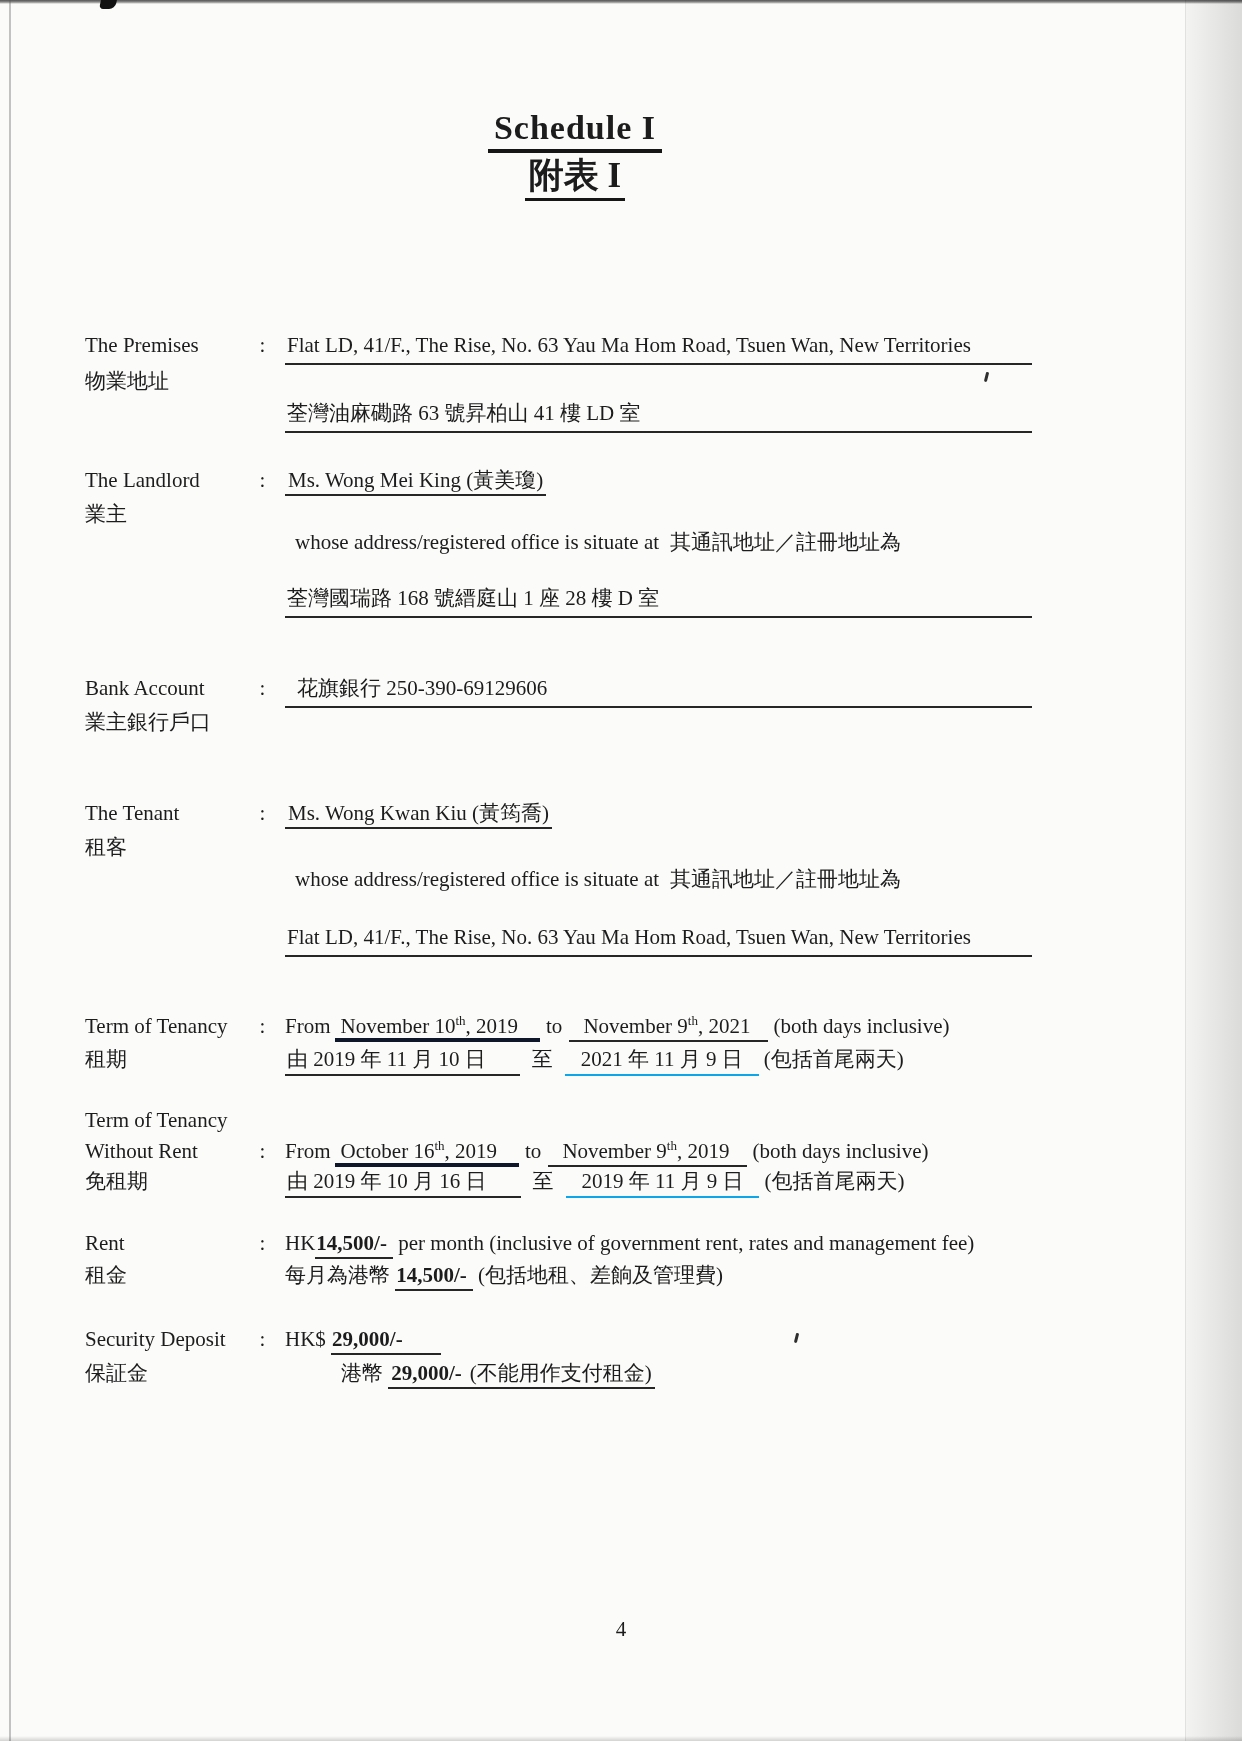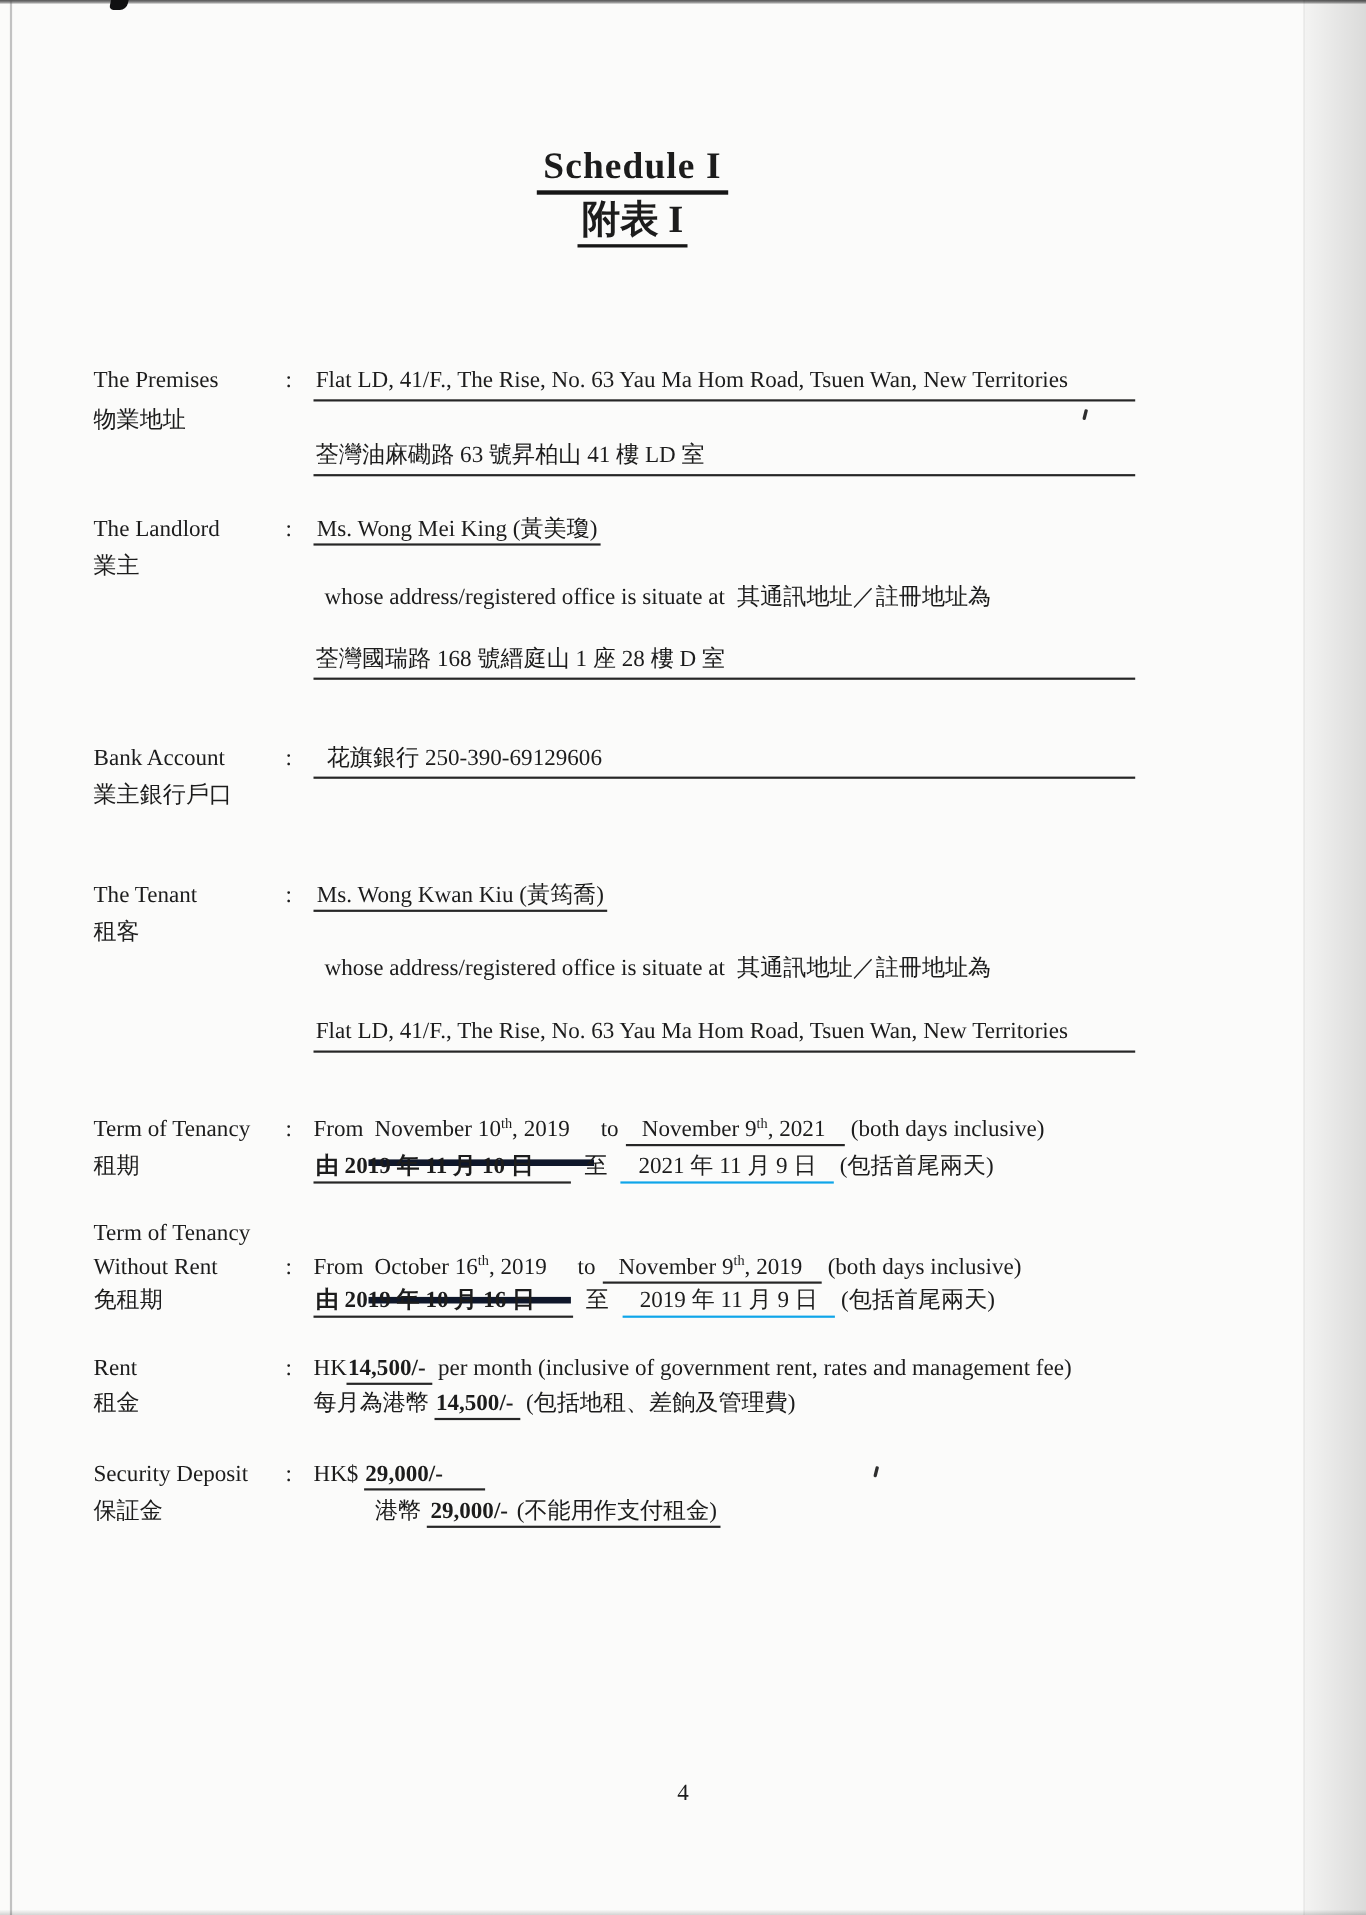--- a/index.html
+++ b/index.html
@@ -25,41 +25,41 @@
   .edge-right { position:absolute; top:0; bottom:0; right:0; width:56px;
     background:linear-gradient(to right,rgba(0,0,0,.03),rgba(0,0,0,.13)); }
   .edge-right-line { position:absolute; top:0; bottom:0; right:56px; width:1px;
     background:rgba(0,0,0,.10); }
   .edge-bottom { position:absolute; left:0; right:0; bottom:0; height:5px;
     background:linear-gradient(to top,rgba(0,0,0,.16),rgba(0,0,0,0)); }
   .scan-mark { position:absolute; background:#2e2e2e; width:3px; height:10px;
     border-radius:2px 2px 3px 3px; transform:rotate(14deg); }
 
   
-  .title-block { position:absolute; top:132px; left:0; width:1150px; text-align:center; }
+  .title-block { position:absolute; top:108px; left:0; width:1150px; text-align:center; }
   .title-en { display:inline-block; font-weight:bold; font-size:34px; line-height:40px;
     border-bottom:4px solid #161616; padding:0 6px 1px 6px; letter-spacing:1px; }
   .title-zh { display:inline-block; font-weight:bold; font-size:35px; line-height:40px;
     border-bottom:3px solid #161616; padding:0 4px 2px 4px; margin-top:3px; }
 
   
   .sec { position:absolute; left:85px; width:947px; }
   .line { position:absolute; left:0; right:0; display:flex; align-items:baseline; white-space:nowrap; }
   .line.indent { left:200px; right:0; }
   .line.indent2 { left:210px; right:0; }
   .c-lbl { width:155px; flex:none; }
   .c-col { width:45px; flex:none; text-align:center; }
   .c-val { flex:1 1 auto; min-width:0; }
 
   .fill { border-bottom:2px solid #262626; padding:0 0 3px 2px; }
   .fill.pad { padding-left:12px; }
   .u { border-bottom:2px solid #262626; padding:0 3px 2px 3px; }
-  .u-date1 { border-bottom:6px solid #0f172a; padding:0 22px 16px 6px; margin:0 6px 0 4px; }
+  .u-date1 { border-bottom:4px solid #0f172a; padding:0 22px 0 6px; margin:0 6px 0 4px; }
   .u-date2 { border-bottom:2px solid #262626; padding:0 18px 2px 14px; margin:0 5px 0 7px; }
-  .u-zh1 { border-bottom:2px solid #262626; padding:0 34px 3px 2px; margin-right:12px;font-weight:bold; }
+  .u-zh1 { border-bottom:2px solid #262626; padding:0 34px 3px 2px; margin-right:12px; }
   .u-zh2 { border-bottom:2px solid #0ea5e9; padding:0 16px 3px 16px; margin:0 5px 0 12px; }
   .u-amt { border-bottom:2px solid #262626; padding:0 6px 2px 1px; }
   .u-amt-ext { border-bottom:2px solid #262626; padding:0 38px 2px 1px; }
   .b { font-weight:bold; }
   sup { font-size:13px; line-height:0; }
   .zh-note { margin-left:8px; }
 
   .footer-page { position:absolute; top:1614px; left:0; width:1242px; text-align:center; font-size:21px; }
 </style>
 </head>

